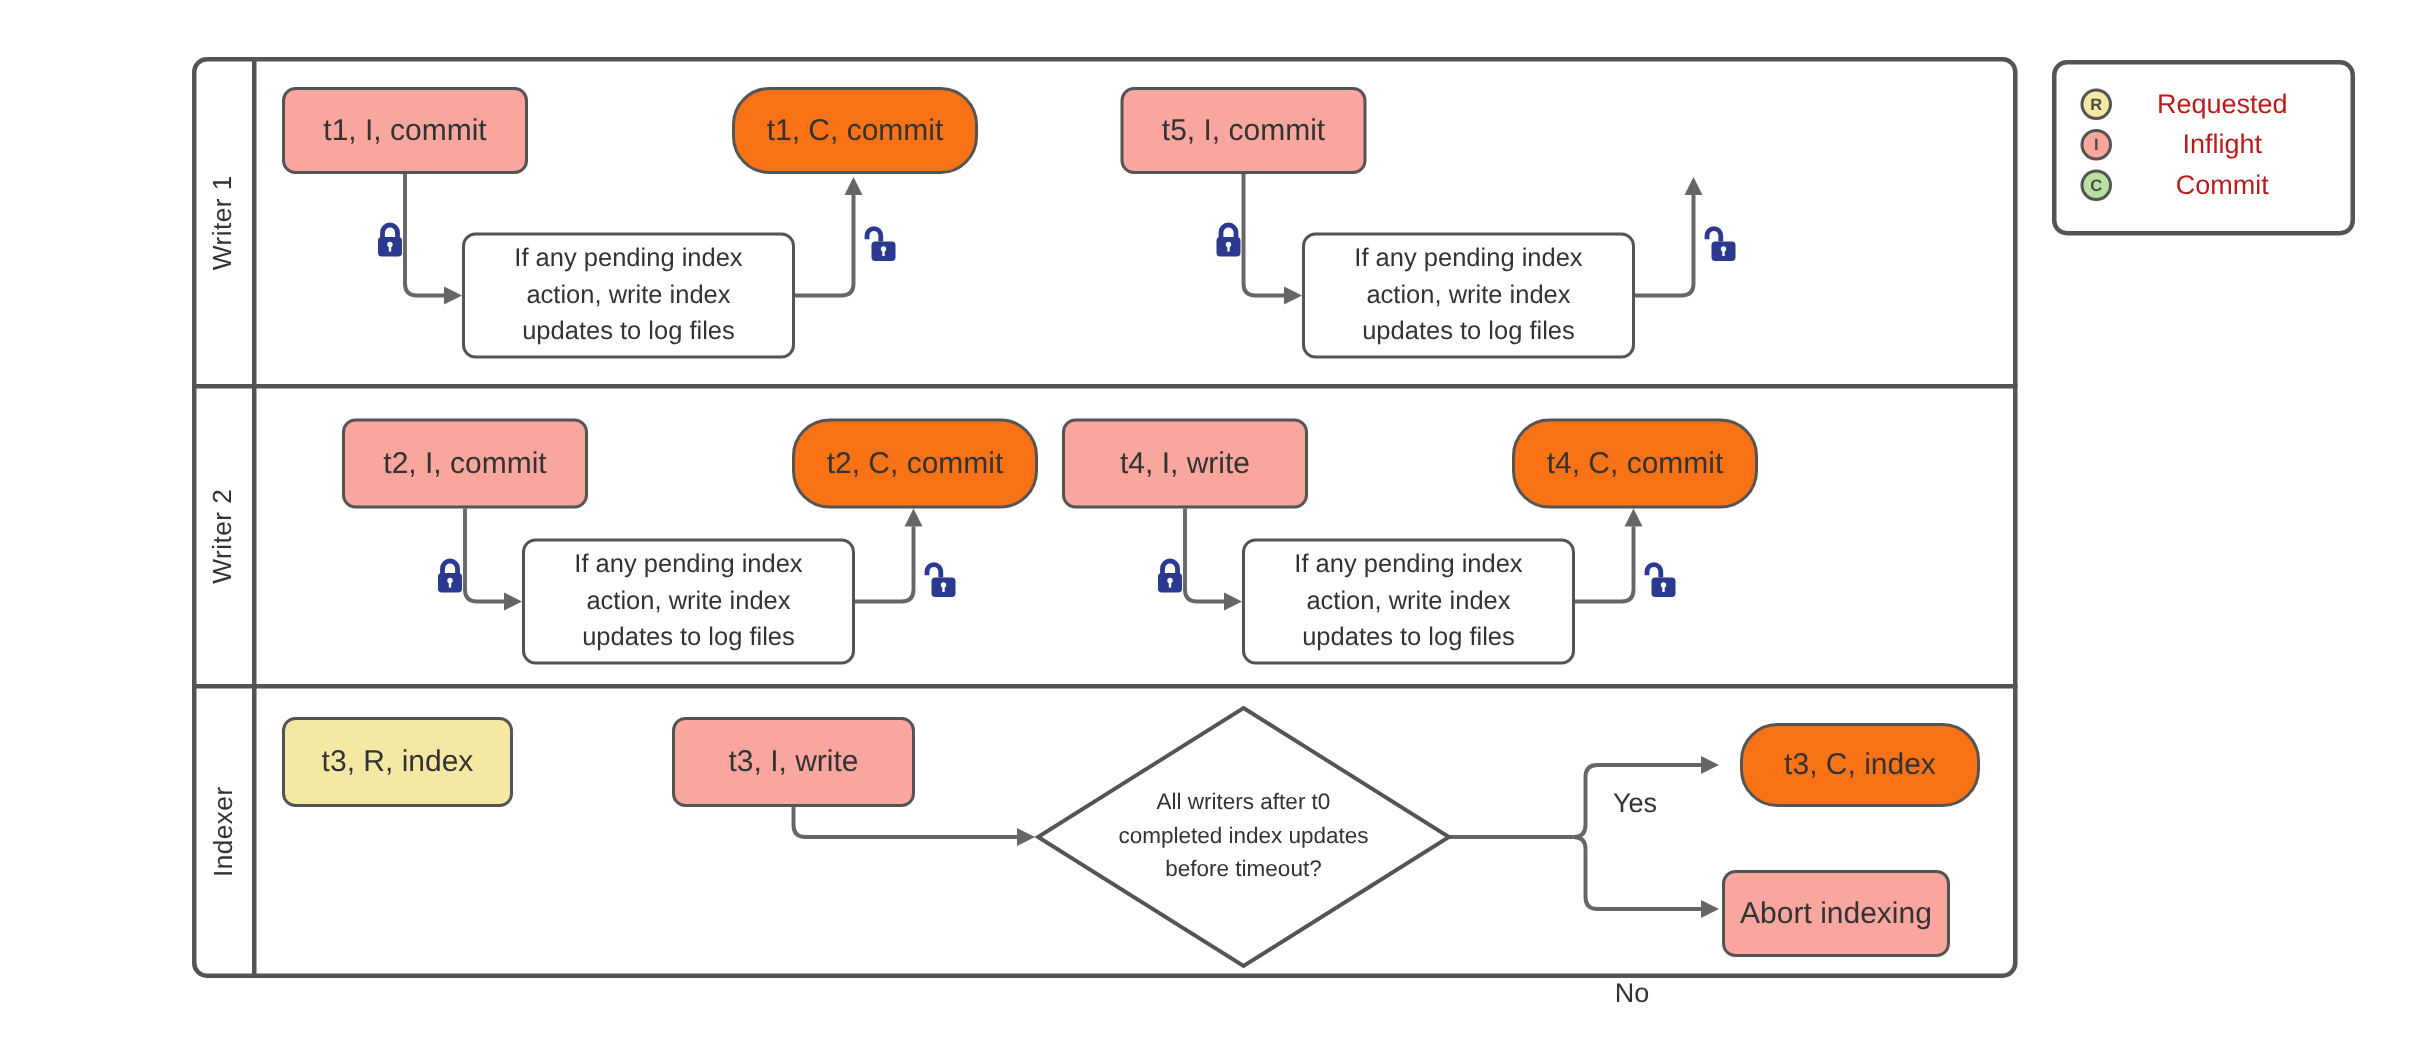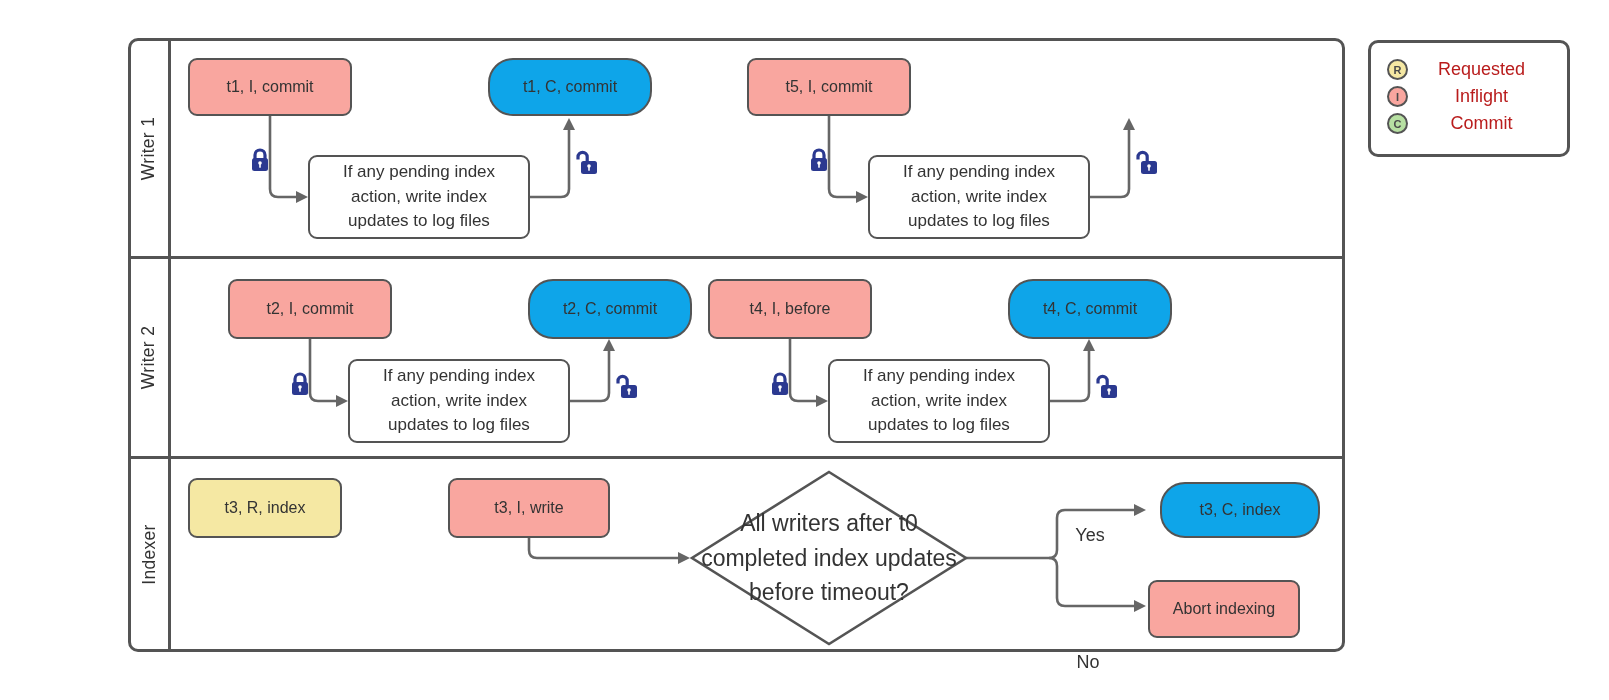--- a/index.html
+++ b/index.html
@@ -21,29 +21,29 @@
   .lane-label{
     position:absolute;left:128px;width:42px;display:flex;align-items:center;justify-content:center;
   }
   .lane-label span{
     transform:rotate(-90deg);white-space:nowrap;font-size:17.5px;color:#333;letter-spacing:.3px;
   }
   
   .node{
     position:absolute;box-sizing:border-box;border:2.5px solid #545454;border-radius:9px;
     display:flex;align-items:center;justify-content:center;text-align:center;
-    font-size:16px;color:#333;line-height:1.45;
+    font-size:20px;color:#333;line-height:1.45;
   }
   .inflight{background:#f9a69f;}
-  .commit{background:#0ea5e9;border-radius:25px;}
+  .commit{background:#f97316;border-radius:25px;}
   .requested{background:#f5e8a3;}
   .process{background:#ffffff;padding:4px 20px;font-size:17px;}
   .decision-text{
     position:absolute;display:flex;flex-direction:column;align-items:center;justify-content:center;
-    font-size:23px;color:#333;line-height:1.5;text-align:center;
+    font-size:15px;color:#333;line-height:1.5;text-align:center;
   }
   .branch-label{
     position:absolute;width:60px;text-align:center;font-size:18px;color:#333;margin-top:42px;
   }
   
   .lock{position:absolute;width:22px;height:26px;}
   .lock svg{display:block;width:100%;height:100%;}
   
   .legend{
     position:absolute;left:1368px;top:40px;width:202px;height:117px;box-sizing:border-box;
@@ -120,21 +120,21 @@
 
   <div class="node inflight" style="left:188px;top:58px;width:164px;height:58px;">t1, I, commit</div>
   <div class="node process" style="left:308px;top:155px;width:222px;height:84px;">If any pending index action, write index updates to log files</div>
   <div class="node commit" style="left:488px;top:58px;width:164px;height:58px;">t1, C, commit</div>
   <div class="node inflight" style="left:747px;top:58px;width:164px;height:58px;">t5, I, commit</div>
   <div class="node process" style="left:868px;top:155px;width:222px;height:84px;">If any pending index action, write index updates to log files</div>
 
   <div class="node inflight" style="left:228px;top:279px;width:164px;height:60px;">t2, I, commit</div>
   <div class="node process" style="left:348px;top:359px;width:222px;height:84px;">If any pending index action, write index updates to log files</div>
   <div class="node commit" style="left:528px;top:279px;width:164px;height:60px;">t2, C, commit</div>
-  <div class="node inflight" style="left:708px;top:279px;width:164px;height:60px;">t4, I, before</div>
+  <div class="node inflight" style="left:708px;top:279px;width:164px;height:60px;">t4, I, write</div>
   <div class="node process" style="left:828px;top:359px;width:222px;height:84px;">If any pending index action, write index updates to log files</div>
   <div class="node commit" style="left:1008px;top:279px;width:164px;height:60px;">t4, C, commit</div>
 
   <div class="node requested" style="left:188px;top:478px;width:154px;height:60px;">t3, R, index</div>
   <div class="node inflight" style="left:448px;top:478px;width:162px;height:60px;">t3, I, write</div>
   <div class="decision-text" style="left:692px;top:518px;width:274px;height:80px;">
     <span>All writers after t0</span>
     <span>completed index updates</span>
     <span>before timeout?</span>
   </div>

